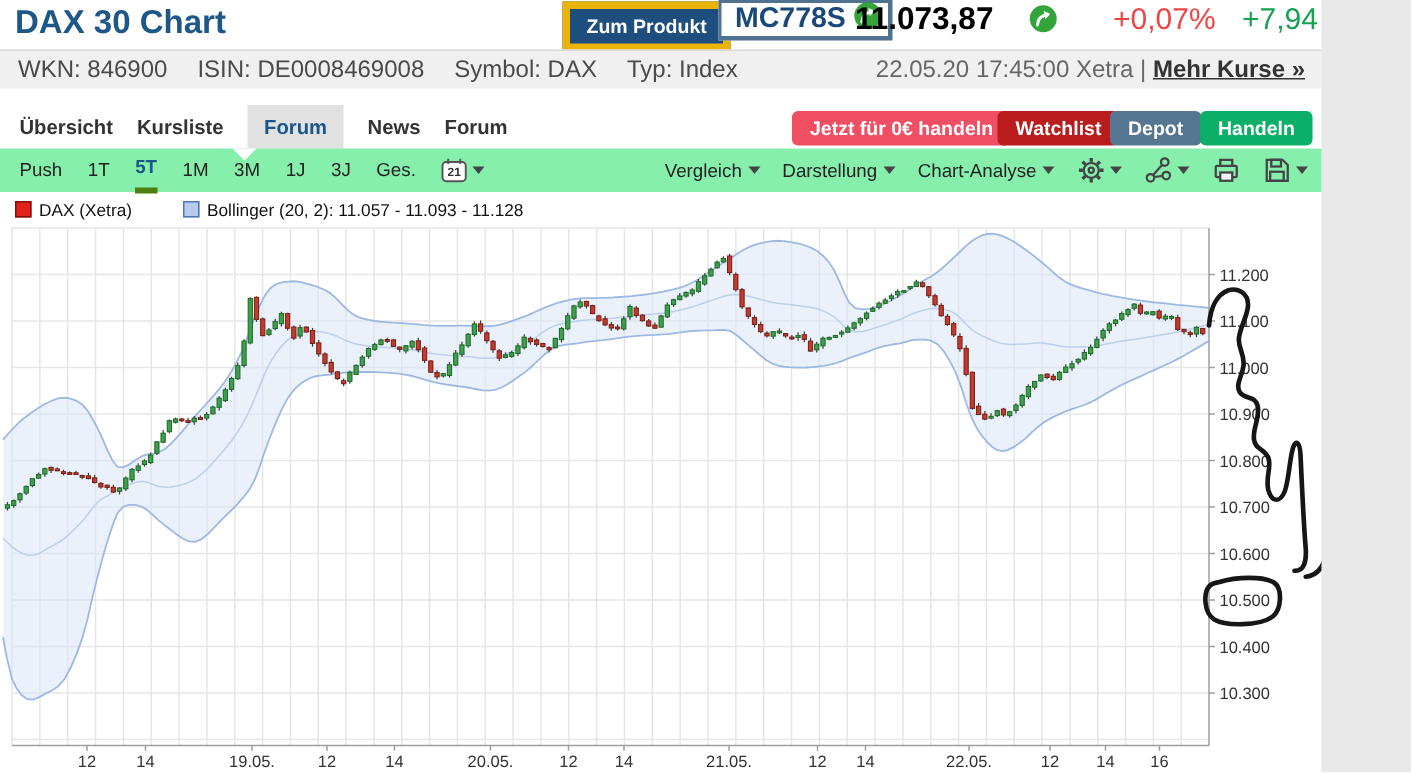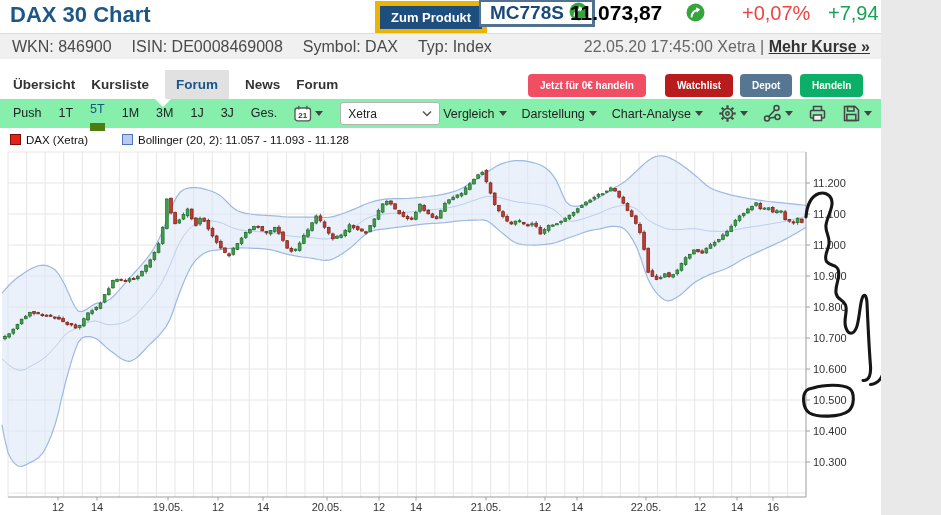--- a/index.html
+++ b/index.html
@@ -23,28 +23,28 @@
         border-top:1px solid:#dcdcdc;border-top:1px solid #dcdcdc;font-size:16px;color:#4a4a4a;}
   .info-left{position:absolute;left:12px;top:0;line-height:25px;}
   .info-left span.fld{margin-right:20px;}
   .info-right{position:absolute;right:11px;top:0;line-height:25px;color:#666;}
   .info-right .mehr{color:#333;font-weight:bold;text-decoration:underline;cursor:pointer;}
   
   .nav{position:absolute;left:13px;top:70px;height:29px;display:flex;gap:16px;align-items:stretch;}
   .tab{font-size:13.5px;font-weight:bold;color:#333;line-height:29px;cursor:pointer;}
   .tab.active{background:#e1e1e1;color:#19568a;padding:0 11px;}
   .actions .abtn{position:absolute;top:74px;height:23px;line-height:23px;border-radius:4px;
-        color:#fff;font-size:10px;font-weight:bold;text-align:center;cursor:pointer;padding:0 12px;}
+        color:#fff;font-size:13px;font-weight:bold;text-align:center;cursor:pointer;padding:0 12px;}
   
   .tstrip{position:absolute;left:0;top:99px;width:881px;height:29px;background:#86efac;}
   .notch{position:absolute;left:155px;top:0;width:0;height:0;
          border-left:8px solid transparent;border-right:8px solid transparent;border-top:8px solid #fff;}
   .tleft{position:absolute;left:13px;top:0;height:29px;display:flex;gap:17px;align-items:center;font-size:12.5px;color:#222;}
   .rng{cursor:pointer;line-height:27px;}
-  .rng.active{color:#19568a;border-bottom:8px solid #4d7c0f;font-weight:normal;}
+  .rng.active{color:#19568a;border-bottom:4px solid #4d7c0f;font-weight:bold;}
   .cal{display:inline-flex;align-items:center;gap:3px;cursor:pointer;}
   .sel{width:84px;height:21px;background:#fff;border:1px solid #b3b3b3;border-radius:3px;
        display:inline-flex;align-items:center;justify-content:space-between;padding:0 7px;font-size:12px;cursor:pointer;}
   .tright{position:absolute;right:9px;top:0;height:29px;display:flex;gap:15px;align-items:center;font-size:12.5px;color:#222;}
   .menu{display:inline-flex;align-items:center;gap:4px;cursor:pointer;}
   .tri{width:0;height:0;border-left:4px solid transparent;border-right:4px solid transparent;border-top:5px solid #444;display:inline-block;}
   .icon{display:inline-flex;align-items:center;gap:3px;cursor:pointer;}
   
   #chart{position:absolute;left:0;top:128px;}
   .legend{position:absolute;left:10px;top:134px;display:flex;gap:34px;font-size:11.5px;color:#111;align-items:center;}
@@ -111,26 +111,20 @@
         <span class="rng">3J</span>
         <span class="rng">Ges.</span>
         <span class="cal">
           <svg width="18" height="17" viewBox="0 0 18 17">
             <rect x="1" y="3" width="15.5" height="12.8" rx="2.5" fill="#fff" stroke="#555" stroke-width="1.3"></rect>
             <line x1="4.8" y1="0.8" x2="4.8" y2="4.4" stroke="#555" stroke-width="1.3"></line>
             <line x1="12.8" y1="0.8" x2="12.8" y2="4.4" stroke="#555" stroke-width="1.3"></line>
             <text x="8.8" y="12.6" font-size="8" font-weight="bold" text-anchor="middle" fill="#333">21</text>
           </svg>
           <span class="tri"></span>
-        </span>
-        <span class="sel">
-          <span>Xetra</span>
-          <svg width="10" height="7">
-            <path d="M1,1.5 L5,5.5 L9,1.5" fill="none" stroke="#555" stroke-width="1.5"></path>
-          </svg>
         </span>
       </div>
     <div class="tright" id="toolbar-right">
         <span class="menu">Vergleich<span class="tri"></span></span>
         <span class="menu">Darstellung<span class="tri"></span></span>
         <span class="menu">Chart-Analyse<span class="tri"></span></span>
         <span class="icon">
           <svg width="19" height="19" viewBox="0 0 19 19">
             <g stroke="#444" stroke-width="1.5" fill="none">
               <circle cx="9.5" cy="9.5" r="5"></circle>

